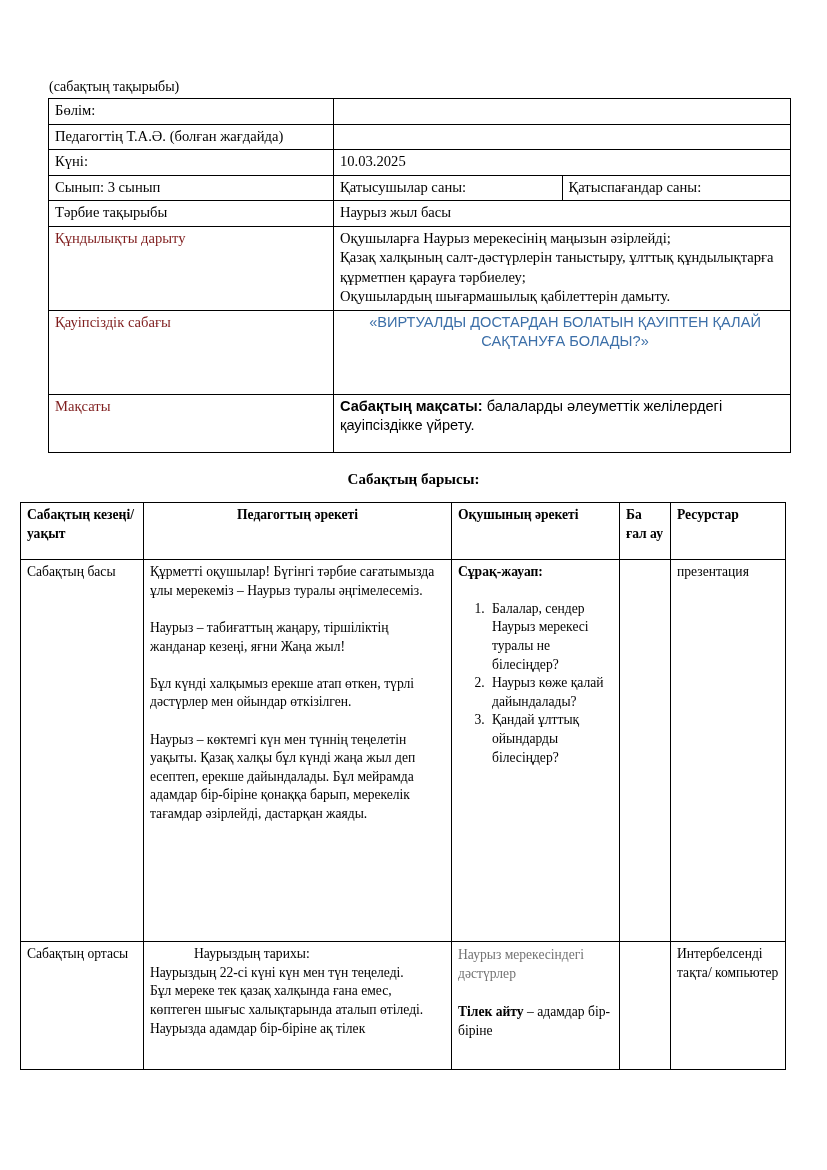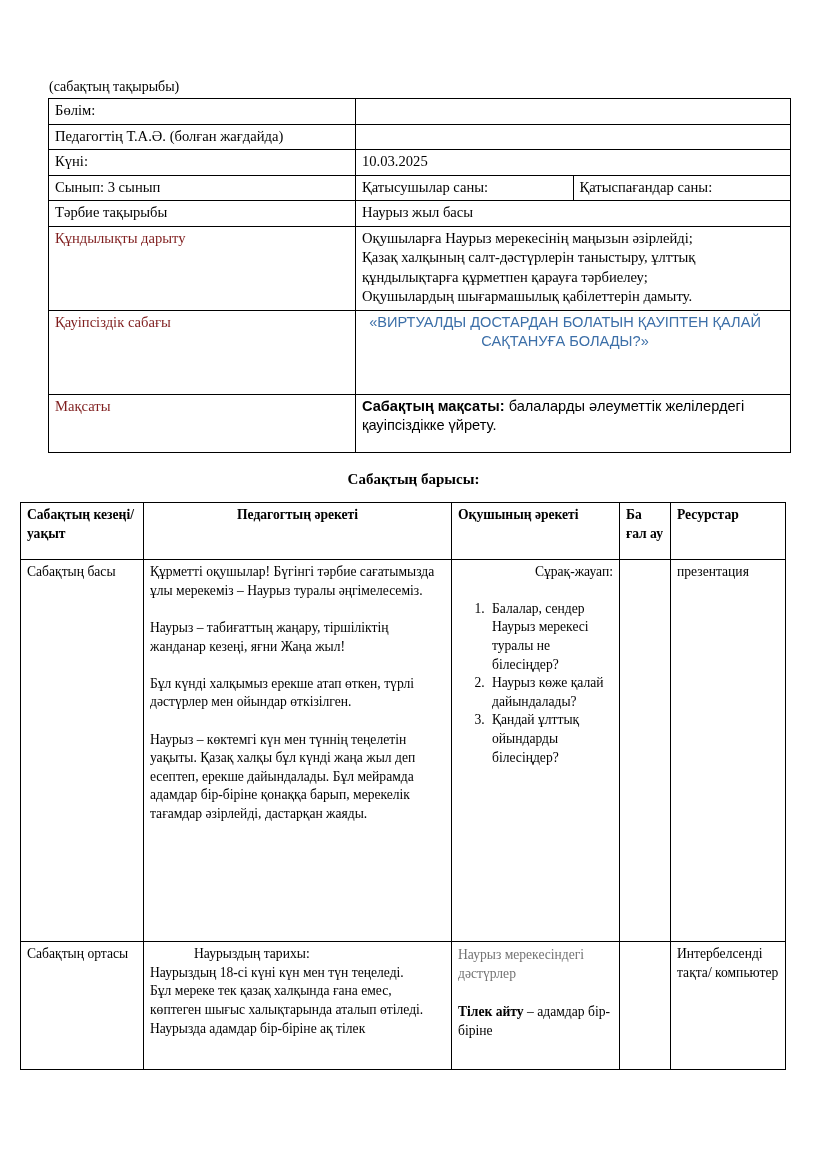--- a/index.html
+++ b/index.html
@@ -34,21 +34,21 @@
   }
 
   
   table.doc-table {
     border-collapse: collapse;
     table-layout: fixed;
   }
   table.doc-table td {
     border: 1px solid #000000;
     vertical-align: top;
-    padding: 2px 22px 3px 6px;
+    padding: 2px 0 3px 6px;
     font-size: 14.6px;
     line-height: 19.5px;
   }
 
   #header-table {
     position: absolute;
     left: 48px;
     top: 98px;
     width: 743px;
   }
@@ -113,21 +113,21 @@
   .col-stage  { width: 110px; }
   .col-teach  { width: 295px; }
   .col-stud   { width: 155px; }
   .col-grade  { width: 38px; }
   .col-res    { }
 
   .th-center { text-align: center !important; }
   .stage-name { font-weight: bold; }
   .para { margin: 0 0 18.6px 0; }
   .para:last-child { margin-bottom: 0; }
-  .bold-lead { font-weight: normal; text-align: right; }
+  .bold-lead { font-weight: bold; }
 
   ol.q-list {
     margin: 18px 0 0 0;
     padding-left: 30px;
   }
   ol.q-list li {
     margin: 0 0 0 0;
     padding-left: 4px;
     line-height: 18.6px;
   }
@@ -223,21 +223,21 @@
           </ol>
         </td>
         <td></td>
         <td>презентация</td>
       </tr>
 
       <tr class="row-middle">
         <td class="stage-name">Сабақтың ортасы</td>
         <td>
           <div class="indent-head">Наурыздың тарихы:</div>
-          <div>Наурыздың 18-сі күні күн мен түн теңеледі.</div>
+          <div>Наурыздың 22-сі күні күн мен түн теңеледі.</div>
           <div>Бұл мереке тек қазақ халқында ғана емес, көптеген шығыс халықтарында аталып өтіледі.</div>
           <div>Наурызда адамдар бір-біріне ақ тілек</div>
         </td>
         <td>
           <div class="link-blue">Наурыз мерекесіндегі дәстүрлер</div>
           <div style="height:19px"></div>
           <div><span class="box-glyph"></span> <b>Тілек айту</b><span> – адамдар бір-біріне</span></div>
         </td>
         <td></td>
         <td>Интербелсенді тақта/ компьютер</td>

